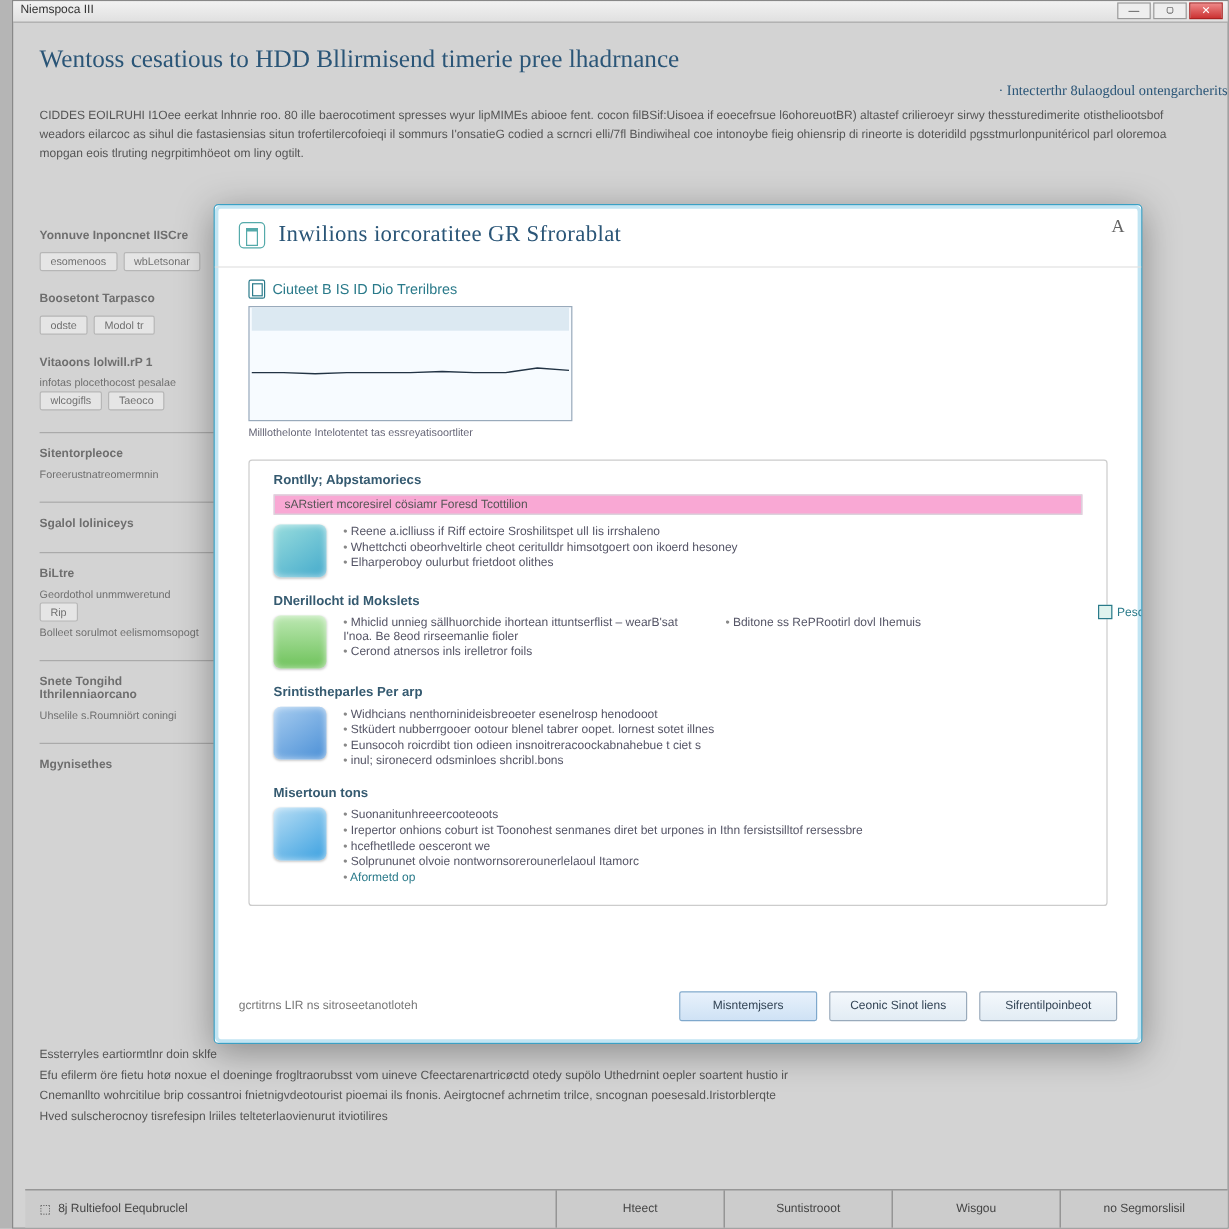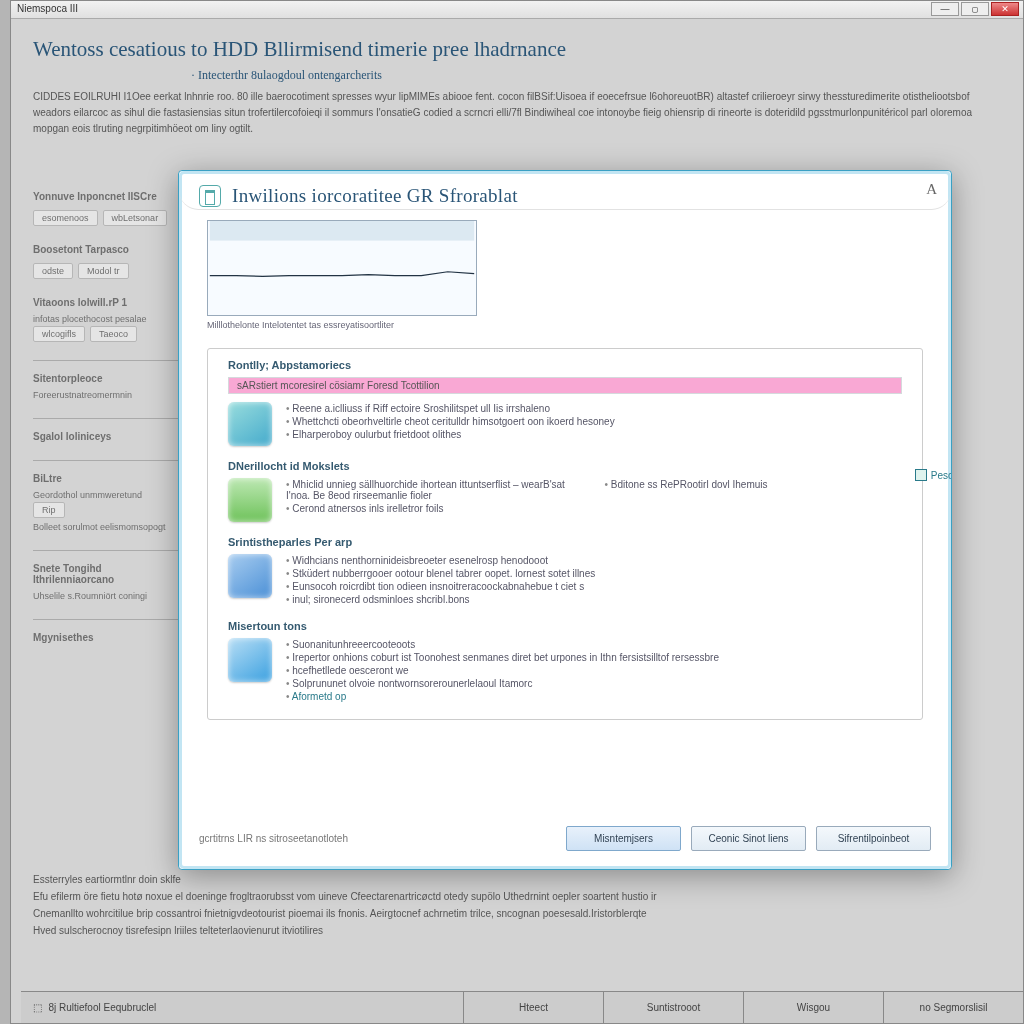--- a/index.html
+++ b/index.html
@@ -7,40 +7,40 @@
 
 
 .bg-window { position: absolute; left: 10px; top: 0; right: 0; bottom: 0; background: #d3d3d3; border: 1px solid #888; }
 .bg-titlebar { height: 18px; background: linear-gradient(to bottom,#f2f2f2,#e0e0e0); border-bottom: 1px solid #aaa; font-size: 10px; padding: 2px 6px; color: #333; position: relative; }
 .bg-titlebar .wb { position: absolute; right: 4px; top: 1px; display: flex; gap: 2px; }
 .bg-titlebar .wb span { width: 28px; height: 14px; border: 1px solid #999; display: inline-flex; align-items: center; justify-content: center; font-size: 9px; background: #eee; }
 .bg-titlebar .wb .close { background: linear-gradient(to bottom,#e88,#c33); color:#fff; border-color:#a22; }
 .bg-titlebar .wb .mid { font-family: monospace; }
 
 .bg-heading { font-family: Georgia, serif; font-size: 21px; color: #2a5577; padding: 18px 22px 6px; }
-.bg-subtitle { font-family: Georgia, serif; color: #2a5577; font-size: 12px; margin-left: 180px; margin-bottom: 6px; }
+.bg-subtitle { font-family: Georgia, serif; color: #2a5577; font-size: 12px; margin-left: 180px; margin-bottom: 6px; text-align: right; }
 .bg-paras { padding: 0 22px 12px; font-size: 10px; color: #555; line-height: 1.6; }
 
 .bg-side { position: absolute; left: 22px; top: 190px; width: 145px; }
 .bg-side h4 { font-size: 10px; font-weight: 600; color: #444; margin-bottom: 6px; }
 .bg-side .grp { margin-bottom: 18px; opacity: .7; }
 .bg-side .btn { display:inline-block; border:1px solid #aaa; background:#eee; padding:2px 8px; font-size:9px; margin:2px 2px 0 0; border-radius:2px;}
 .bg-side hr { border:none; border-top:1px solid #aaa; margin:6px 0 12px; }
 
 .bg-bottom-para { position:absolute; left:22px; right:22px; top:870px; font-size:10px; color:#555; line-height:1.7; }
 
 .bg-footer { position:absolute; left:10px; right:0; bottom:0; height:32px; border-top:1px solid #888; display:flex; background:#ccc; }
 .bg-footer .fl { padding:6px 12px; font-size:10px; display:flex; align-items:center; gap:6px; }
 .bg-footer .spacer { flex:1; }
 .bg-footer .fb { border-left:1px solid #888; width:140px; display:flex; align-items:center; justify-content:center; font-size:10px; }
 
 
 .dialog { position:absolute; left:178px; top:170px; width:774px; height:700px; background:#fff; border:1px solid #3aa0c4; border-radius:4px; box-shadow:0 6px 30px rgba(0,0,0,.35); }
 .dialog::before { content:""; position:absolute; inset:0; border:3px solid rgba(80,180,220,.35); border-radius:5px; pointer-events:none; }
-.dlg-head { padding:14px 20px 2px; border-bottom:1px solid #e2e2e2; position:relative;border-radius:21px; }
+.dlg-head { padding:14px 20px 15px; border-bottom:1px solid #e2e2e2; position:relative; }
 .dlg-head .ic { display:inline-block; width:22px; height:22px; border:1.5px solid #5aa; border-radius:4px; vertical-align:middle; margin-right:8px; position:relative; }
 .dlg-head .ic::after{ content:""; position:absolute; left:5px; top:4px; width:8px; height:11px; border:1px solid #5aa; border-top-width:3px; }
 .dlg-title { font-family: Georgia, serif; font-size:19px; color:#2a5577; display:inline; vertical-align:middle; letter-spacing:.3px; }
 .dlg-a { position:absolute; right:14px; top:10px; font-family: Georgia, serif; font-size:15px; color:#666; }
 
 .dlg-body { padding:10px 28px 0; height:560px; overflow:hidden; }
 .dlg-intro { font-size:10px; color:#666; margin: 2px 0 12px; }
 
 .box-label { color:#2a7a8a; font-size:12px; margin-bottom:6px; display:flex; align-items:center; gap:6px; }
 .box-label .mini { width:14px; height:16px; border:1px solid #2a7a8a; border-radius:2px; position:relative; }
@@ -147,20 +147,24 @@
 </div>
 
 <div class="dialog">
   <div class="dlg-head">
     <span class="ic"></span>
     <span class="dlg-title">Inwilions iorcoratitee GR Sfrorablat</span>
     <span class="dlg-a">A</span>
   </div>
   <div class="dlg-body">
 
+    <div class="box-label">
+      <span class="mini"></span>
+      <span>Ciuteet B IS ID Dio Trerilbres</span>
+    </div>
     <div class="chartbox">
       <svg viewBox="0 0 270 96">
         <rect x="0" y="0" width="270" height="20" fill="#dce9f2"></rect>
         <polyline id="chartline" fill="none" stroke="#234" stroke-width="1.2" points="0.0,55.7 27.0,55.7 54.0,56.6 81.0,55.7 108.0,55.7 135.0,55.7 162.0,54.7 189.0,55.7 216.0,55.7 243.0,51.8 270.0,53.8"></polyline>
       </svg>
     </div>
     <div class="chartcap">Milllothelonte Intelotentet tas essreyatisoortliter</div>
 
     <div class="panel">
       <div class="pill">

